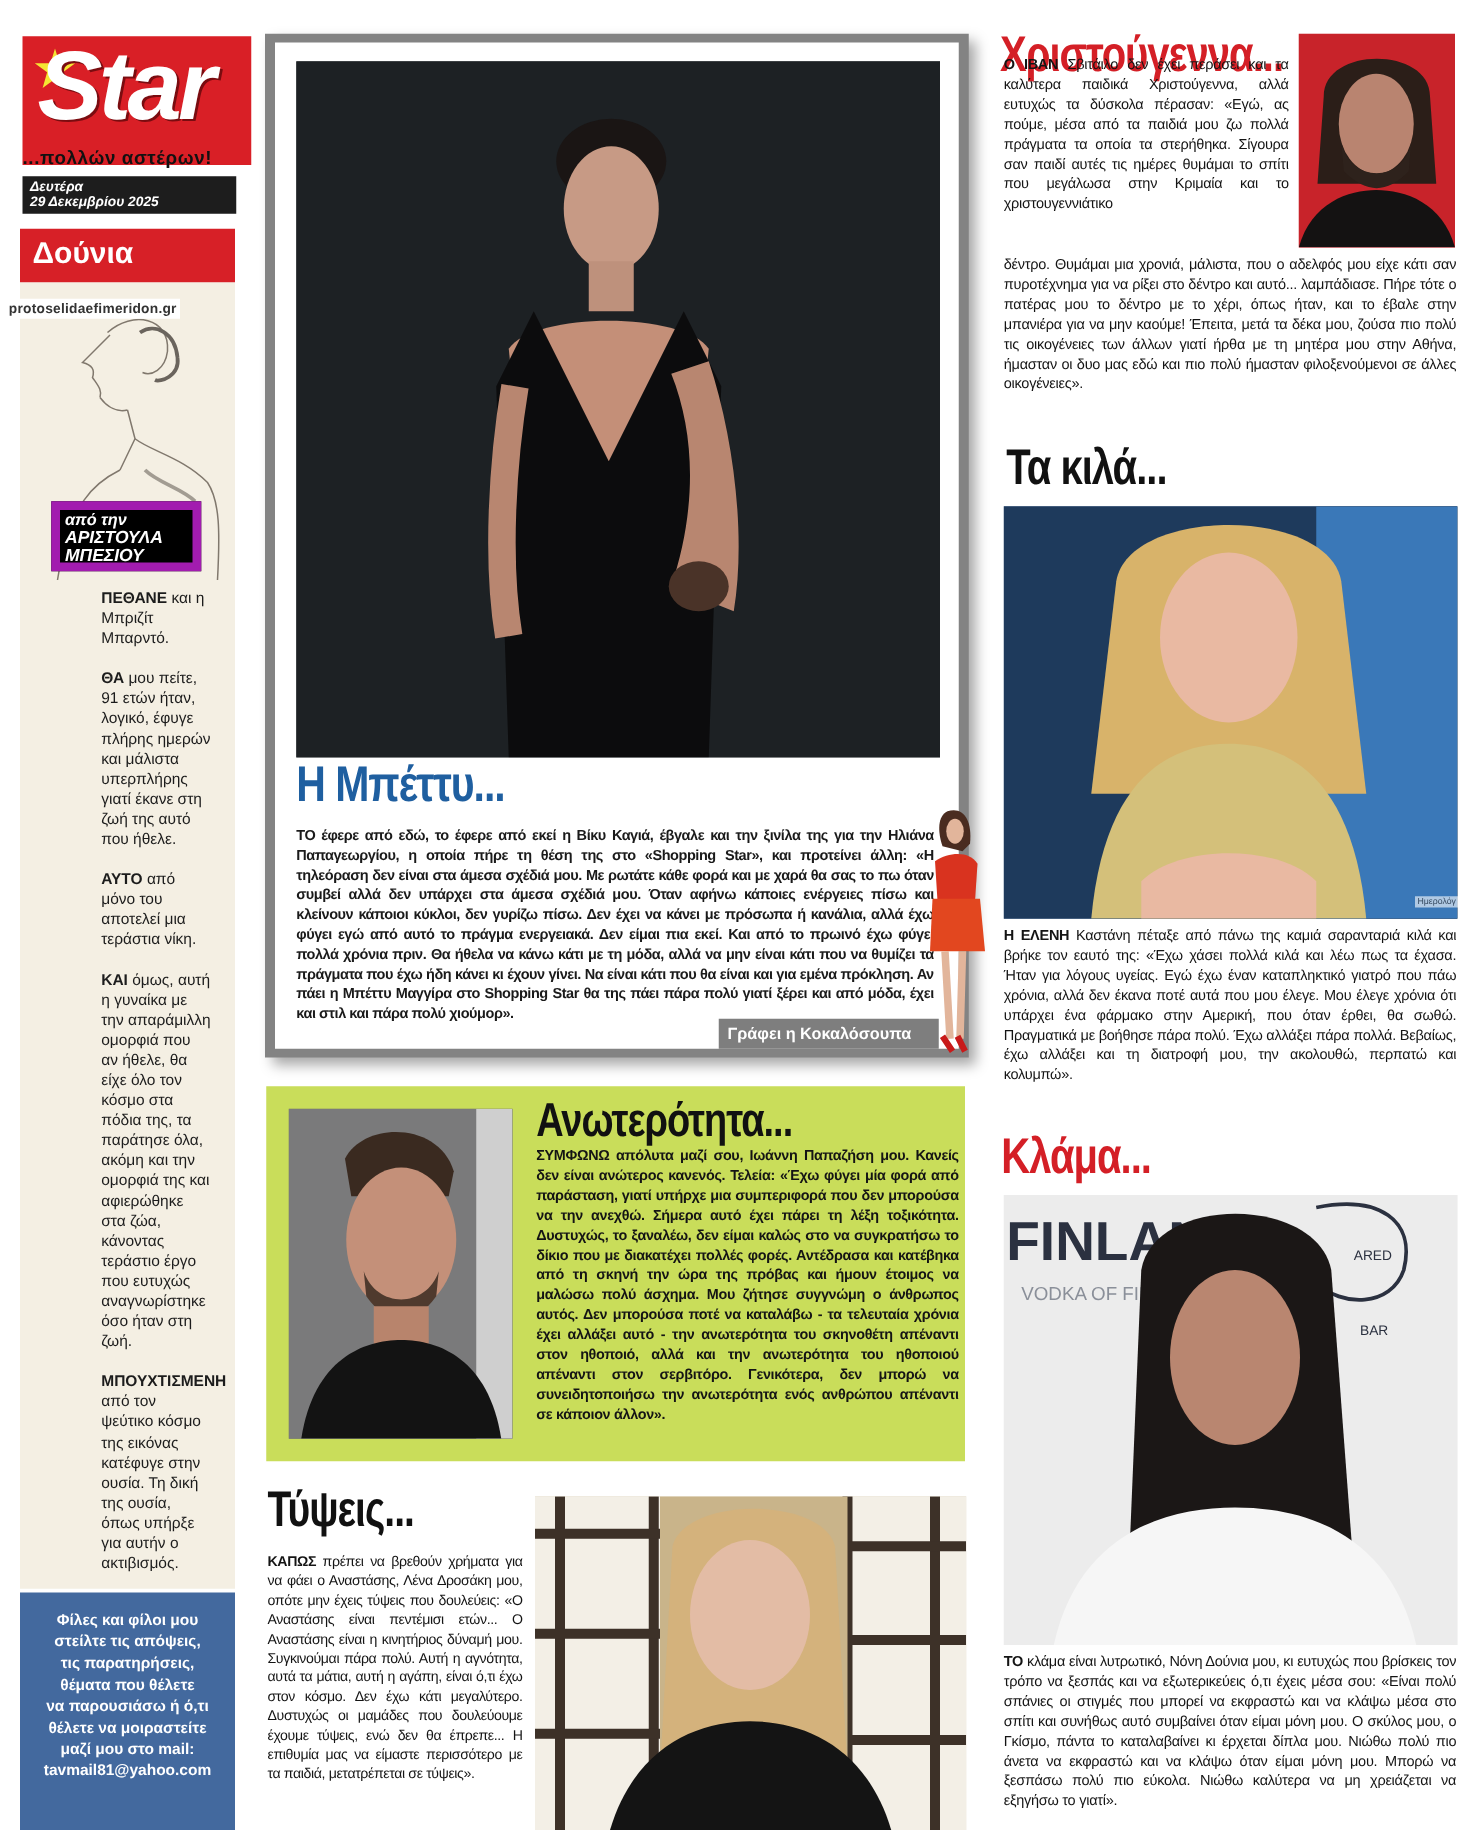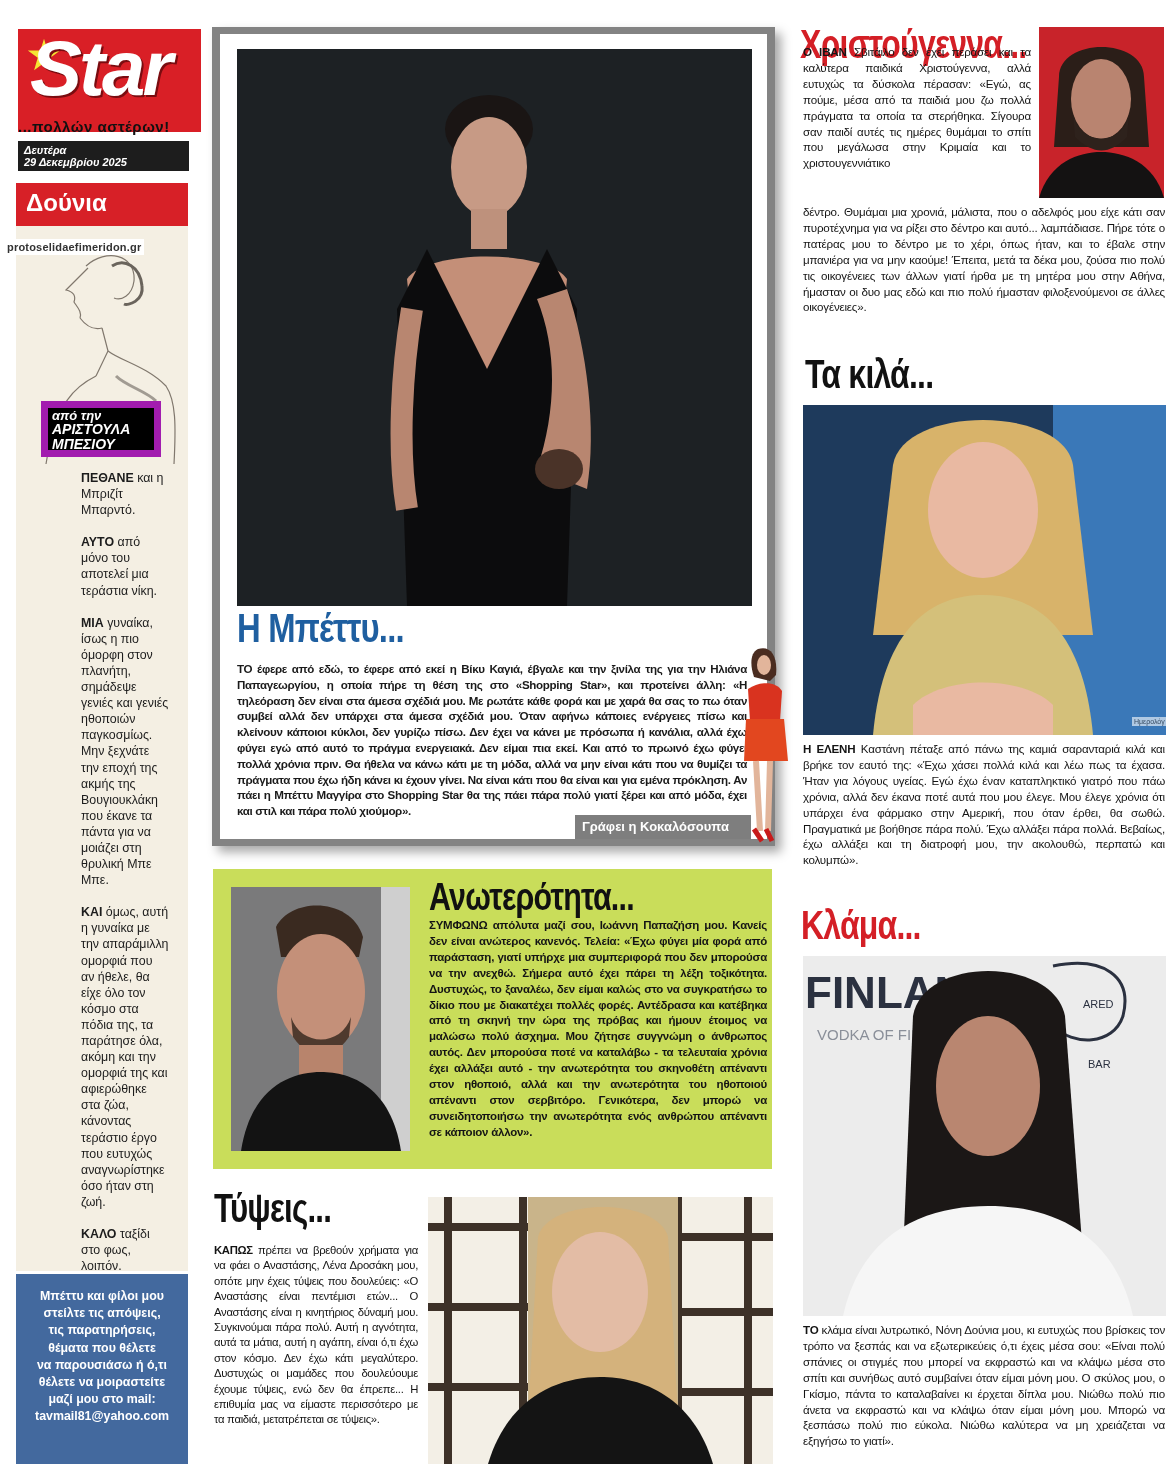--- a/index.html
+++ b/index.html
@@ -94,29 +94,30 @@
 <div class="abs watermark">protoselidaefimeridon.gr</div>
 
 <div class="abs byline">
   <div class="pre">από την</div>
   <div class="name">ΑΡΙΣΤΟΥΛΑ</div>
   <div class="name">ΜΠΕΣΙΟΥ</div>
 </div>
 
 <div class="abs comment-body">
   <p><b>ΠΕΘΑΝΕ</b><span> και η Μπριζίτ Μπαρντό.</span></p>
+  <p><b>ΘΑ</b><span> μου πείτε, 91 ετών ήταν, λογικό, έφυγε πλήρης ημερών και μάλιστα υπερπλήρης γιατί έκανε στη ζωή της αυτό που ήθελε.</span></p>
   <p><b>ΑΥΤΟ</b><span> από μόνο του αποτελεί μια τεράστια νίκη.</span></p>
-  <p><b>ΜΙΑ</b><span> γυναίκα, ίσως η πιο όμορφη στον πλανήτη, σημάδεψε γενιές και γενιές ηθοποιών παγκοσμίως. Μην ξεχνάτε την εποχή της ακμής της Βουγιουκλάκη που έκανε τα πάντα για να μοιάζει στη θρυλική Μπε Μπε.</span></p>
   <p><b>ΚΑΙ</b><span> όμως, αυτή η γυναίκα με την απαράμιλλη ομορφιά που αν ήθελε, θα είχε όλο τον κόσμο στα πόδια της, τα παράτησε όλα, ακόμη και την ομορφιά της και αφιερώθηκε στα ζώα, κάνοντας τεράστιο έργο που ευτυχώς αναγνωρίστηκε όσο ήταν στη ζωή.</span></p>
+  <p><b>ΜΠΟΥΧΤΙΣΜΕΝΗ</b><span> από τον ψεύτικο κόσμο της εικόνας κατέφυγε στην ουσία. Τη δική της ουσία, όπως υπήρξε για αυτήν ο ακτιβισμός.</span></p>
   <p><b>ΚΑΛΟ</b><span> ταξίδι στο φως, λοιπόν.</span></p>
   <p><b>ΚΑΛΗ ΕΒΔΟΜΑΔΑ,</b><span> φίλες και φίλοι μου και ντυθείτε καλά, έρχονται κρύα!</span></p>
 </div>
 
 <div class="abs mail-box">
-  <div>Μπέττυ και φίλοι μου</div>
+  <div>Φίλες και φίλοι μου</div>
   <div>στείλτε τις απόψεις,</div>
   <div>τις παρατηρήσεις,</div>
   <div>θέματα που θέλετε</div>
   <div>να παρουσιάσω ή ό,τι</div>
   <div>θέλετε να μοιραστείτε</div>
   <div>μαζί μου στο mail:</div>
   <div>tavmail81@yahoo.com</div>
 </div>
 
 <div class="abs feature-frame"></div>

